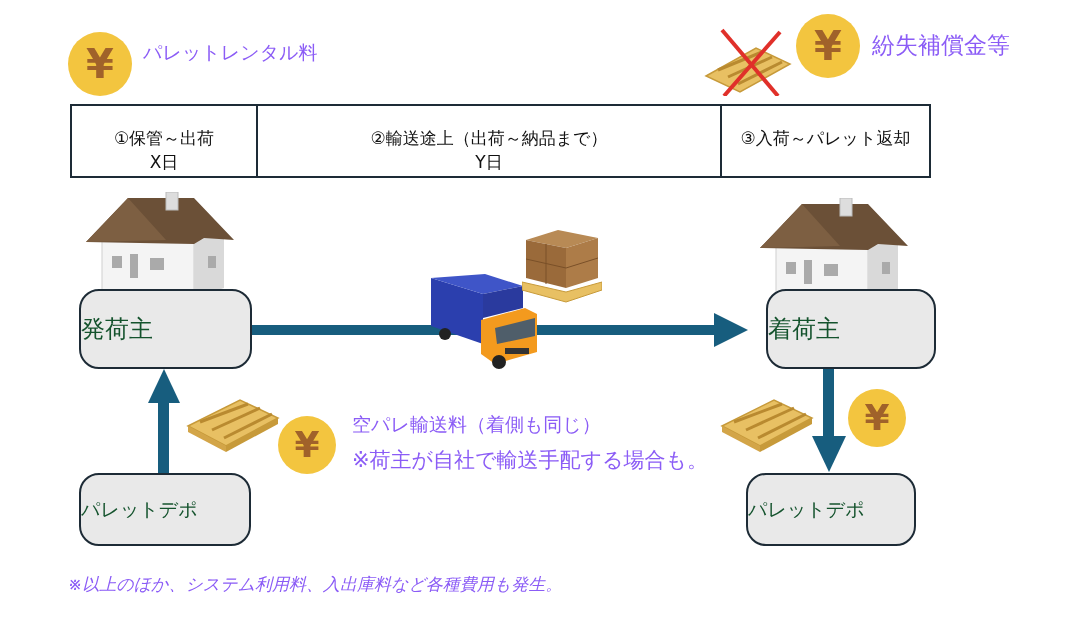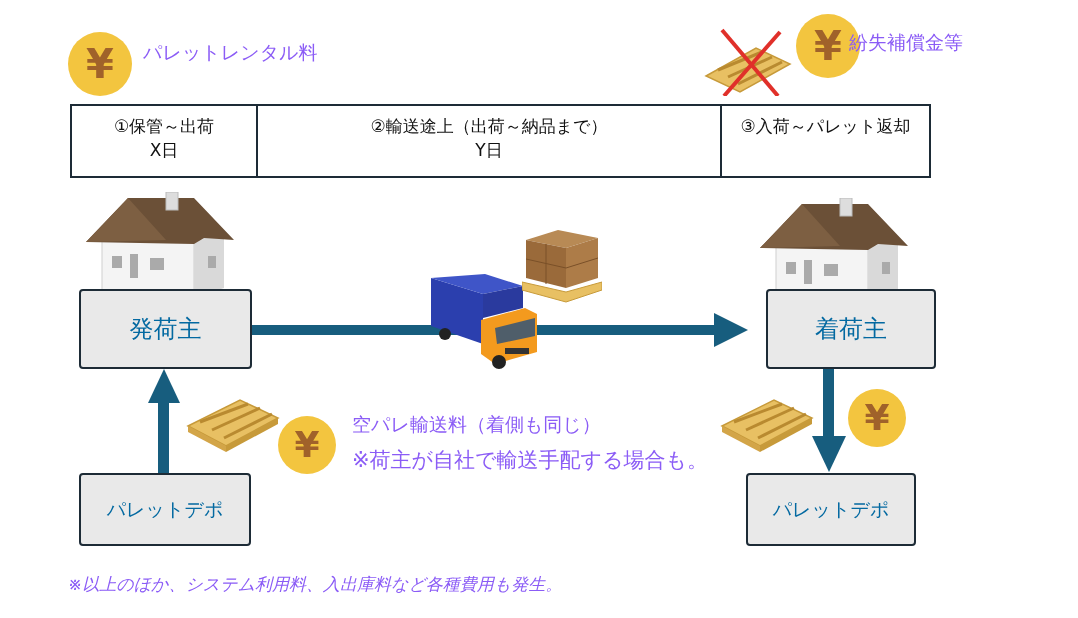--- a/index.html
+++ b/index.html
@@ -6,24 +6,24 @@
   body { width:1078px; height:618px; position:relative; overflow:hidden;
          font-family:"DejaVu Sans","Liberation Sans",sans-serif; color:#111; }
   .abs { position:absolute; }
   .txt { font-size:18px; white-space:nowrap; color:#8b5cf6; }
   .yen { position:absolute; width:64px; height:64px; border-radius:50%; background:#f3c53f;
          color:#a0622a; font-weight:bold; font-size:40px; line-height:64px; text-align:center; }
   .yen.sm { width:58px; height:58px; line-height:58px; font-size:36px; }
   .timeline { position:absolute; left:70px; top:104px; width:861px; height:74px;
               border:2px solid #1d2b36; box-sizing:border-box; display:flex; }
   .tcell { box-sizing:border-box; border-right:2px solid #1d2b36; text-align:center;
-           font-size:17px; line-height:24px; padding-top:8px; }
+           font-size:17px; line-height:24px; padding-top:20px; }
   .tcell:last-child { border-right:none; }
   .node { position:absolute; box-sizing:border-box; background:#e9e9e9; border:2.5px solid #1d2b36;
-          border-radius:4px; display:flex; align-items:center; justify-content:center; color:#0369a1; }
+          border-radius:20px; display:flex; align-items:center; justify-content:flex-start; color:#14532d; }
   .node.big { font-size:24px; }
   .node.small { font-size:19px; }
   .line { position:absolute; background:#175d7e; }
 </style>
 </head>
 <body>
 
 <div class="yen" style="left:68px;top:32px;">¥</div>
 <div class="abs txt" style="left:143px;top:40px;font-size:19px;">パレットレンタル料</div>
 
@@ -31,21 +31,21 @@
   <g>
     <polygon points="6,50 56,22 90,38 40,66" fill="#e8c063" stroke="#c79a3a" stroke-width="1.5"></polygon>
     <line x1="18" y1="44" x2="62" y2="26" stroke="#b98a30" stroke-width="3"></line>
     <line x1="28" y1="51" x2="72" y2="31" stroke="#b98a30" stroke-width="3"></line>
     <line x1="38" y1="58" x2="82" y2="36" stroke="#b98a30" stroke-width="3"></line>
   </g>
   <line x1="22" y1="4" x2="78" y2="70" stroke="#e0302a" stroke-width="4"></line>
   <line x1="80" y1="6" x2="24" y2="70" stroke="#e0302a" stroke-width="4"></line>
 </svg>
 <div class="yen" style="left:796px;top:14px;">¥</div>
-<div class="abs txt" style="left:849px;top:30px;font-size:19px;">紛失補償金等</div>
+<div class="abs txt" style="left:872px;top:30px;font-size:23px;">紛失補償金等</div>
 
 <div class="timeline">
   <div class="tcell" style="width:186px;">
     <div>①保管～出荷</div>
     <div>X日</div>
   </div>
   <div class="tcell" style="width:464px;">
     <div>②輸送途上（出荷～納品まで）</div>
     <div>Y日</div>
   </div>

